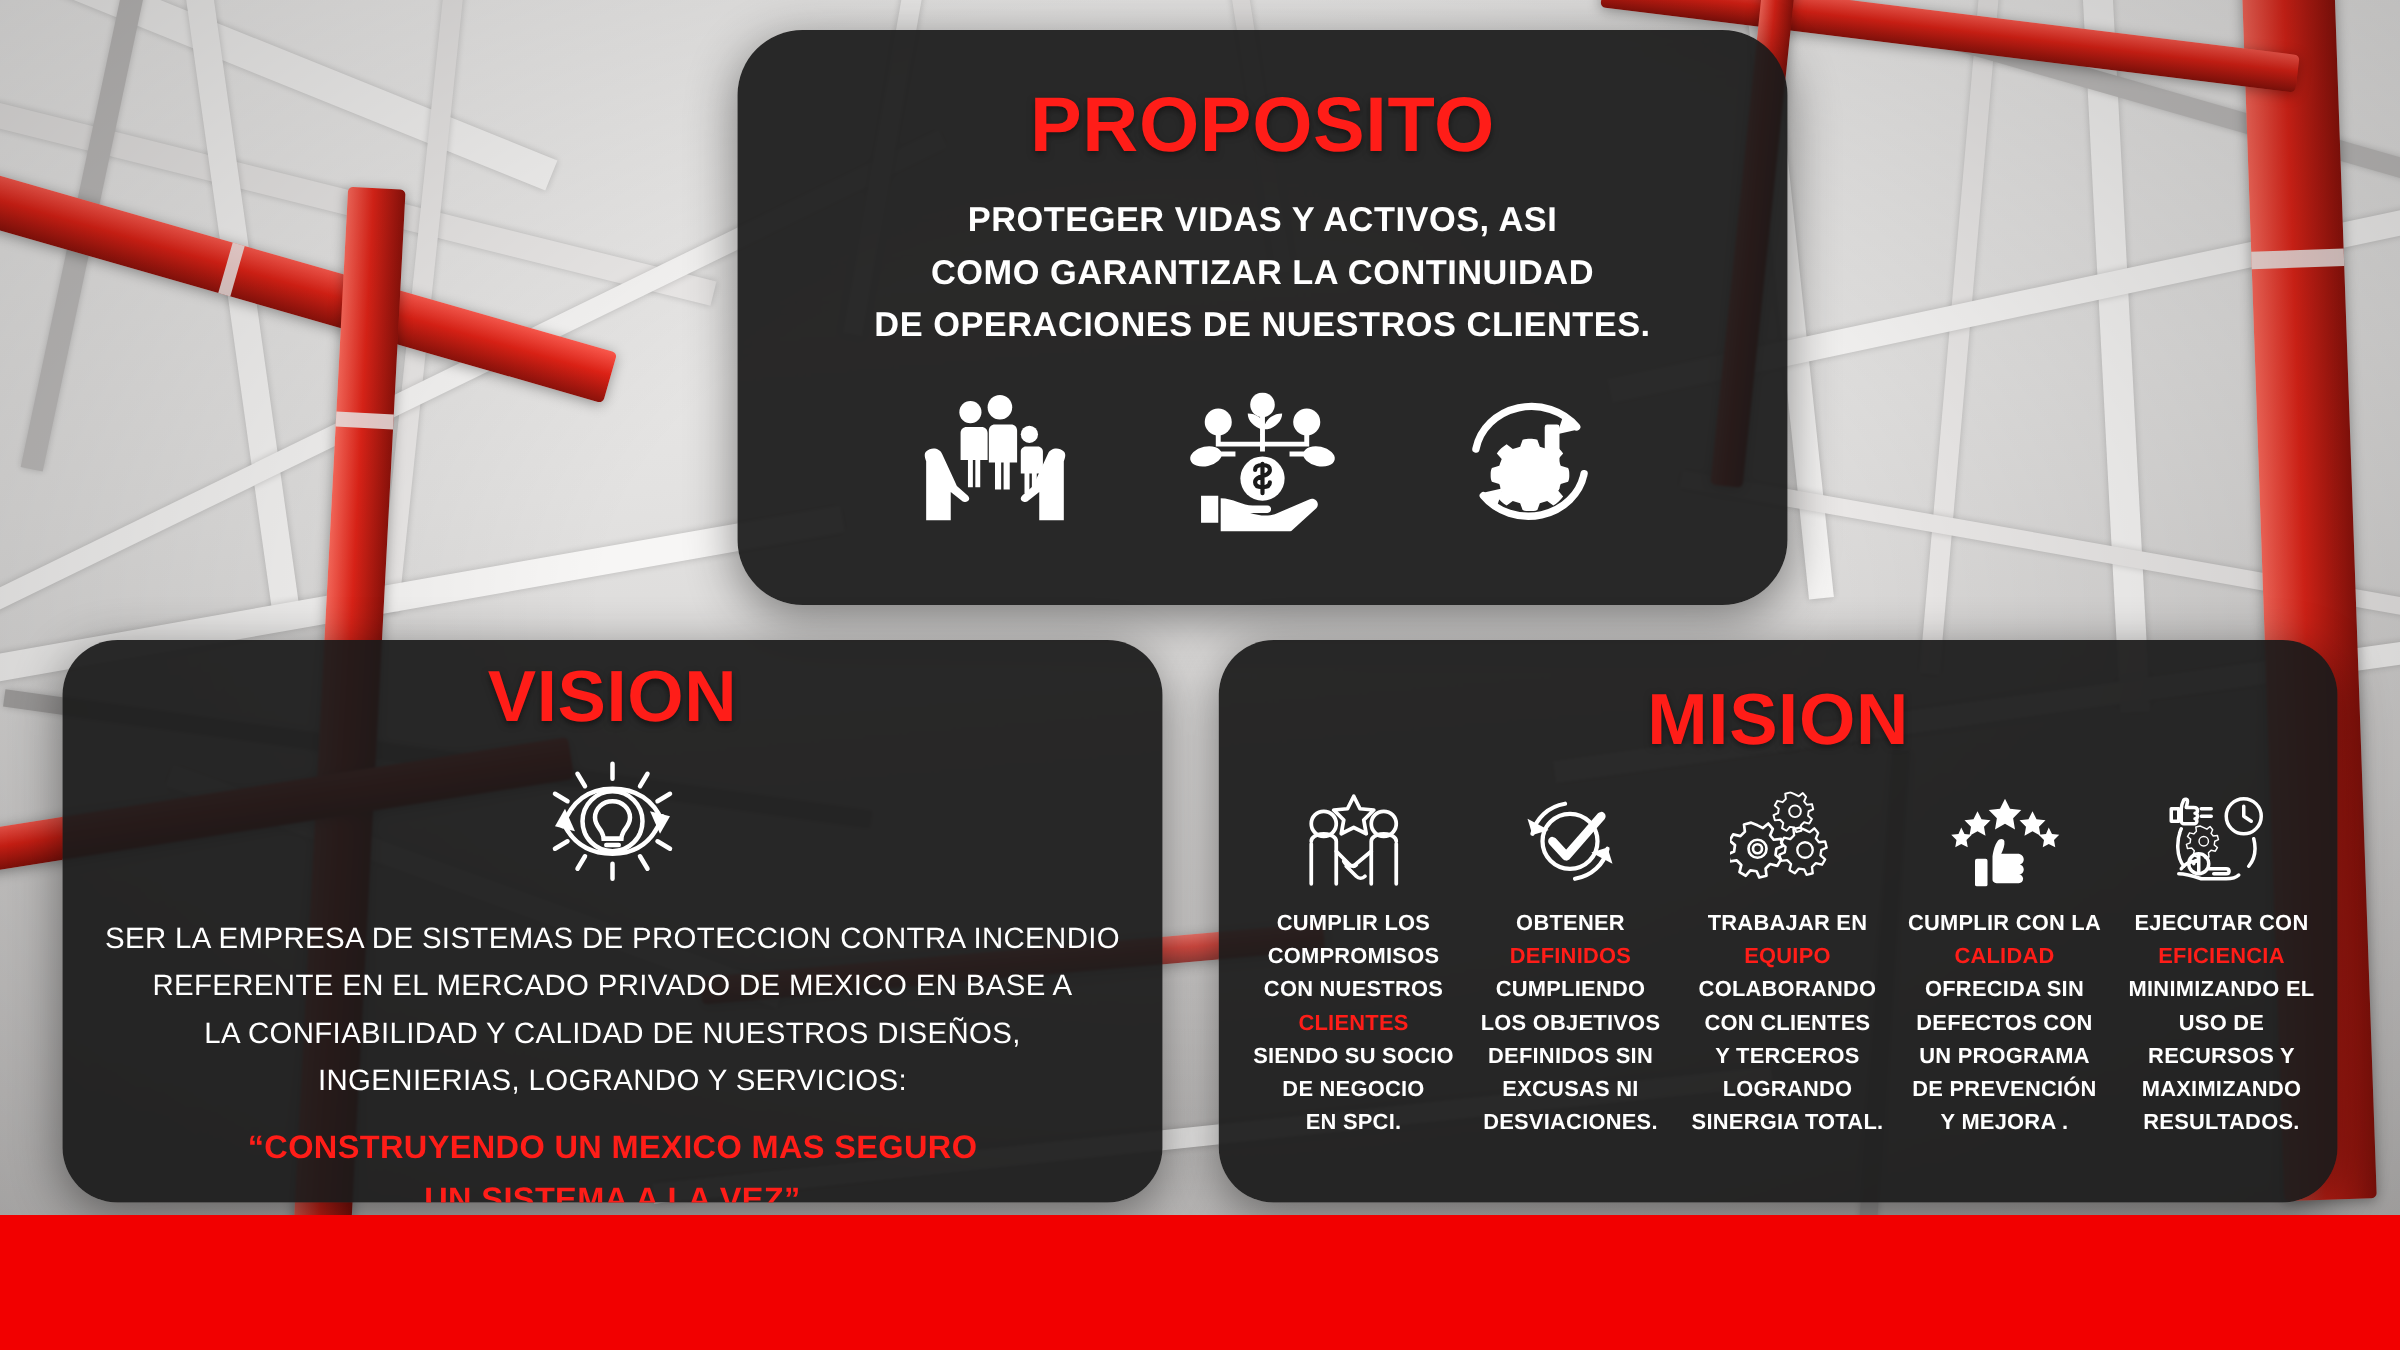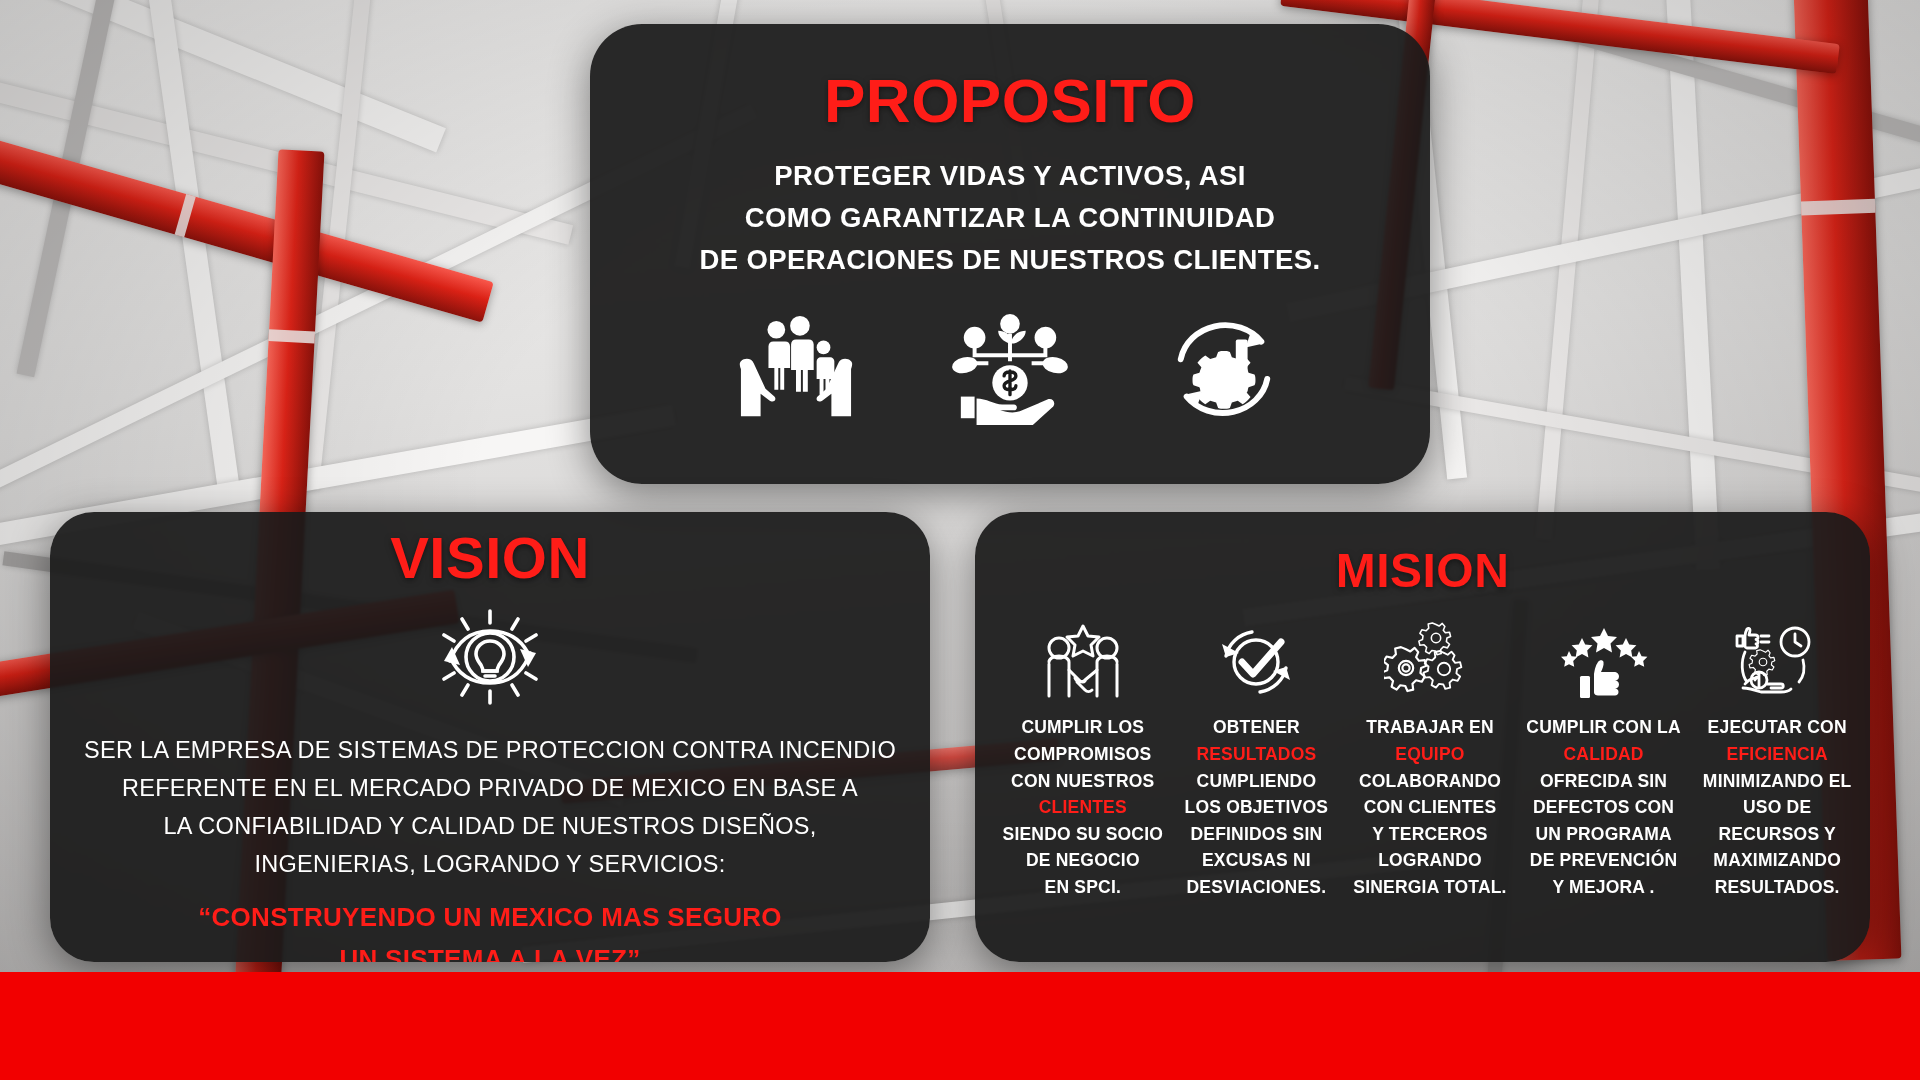--- a/index.html
+++ b/index.html
@@ -52,21 +52,21 @@
   .card-title{
     text-align:center;
     color:#FF1D18;
     font-weight:bold;
     letter-spacing:.5px;
     margin:16px;
     text-shadow:0 2px 6px rgba(0,0,0,.5);
   }
   #card-proposito .card-title{font-size:62px;padding-top:28px;line-height:1.05;}
   #card-vision .card-title{font-size:58px;line-height:1.05;}
-  #card-mision .card-title{font-size:48px;padding-top:18px;line-height:1.05;}
+  #card-mision .card-title{font-size:58px;padding-top:18px;line-height:1.05;}
 
   .prop-body{
     margin-top:22px;
     text-align:center;
     color:#fff;
     font-size:27.5px;
     line-height:1.52;
     letter-spacing:.4px;
     font-weight:500;
   }
@@ -318,21 +318,21 @@
             <circle cx="46" cy="40" r="22"></circle>
             <path d="M16 34a32 30 0 0 1 26-24"></path>
             <path d="M12 22l4 13 13-4" fill="#ffffff" stroke="none"></path>
             <path d="M76 46a32 30 0 0 1-26 24"></path>
             <path d="M80 58l-4-13-13 4" fill="#ffffff" stroke="none"></path>
             <path d="M32 40l11 12 28-32" stroke-width="7" stroke-linejoin="round"></path>
           </svg>
         </span>
         <div class="mtext">
           <div>OBTENER</div>
-          <div class="hl">RESULTADOS</div>
+          <div class="hl">DEFINIDOS</div>
           <div>CUMPLIENDO</div>
           <div>LOS OBJETIVOS</div>
           <div>DEFINIDOS SIN</div>
           <div>EXCUSAS NI</div>
           <div>DESVIACIONES.</div>
         </div>
       </div>
 
       <div class="mcol">
         <span class="ico">

